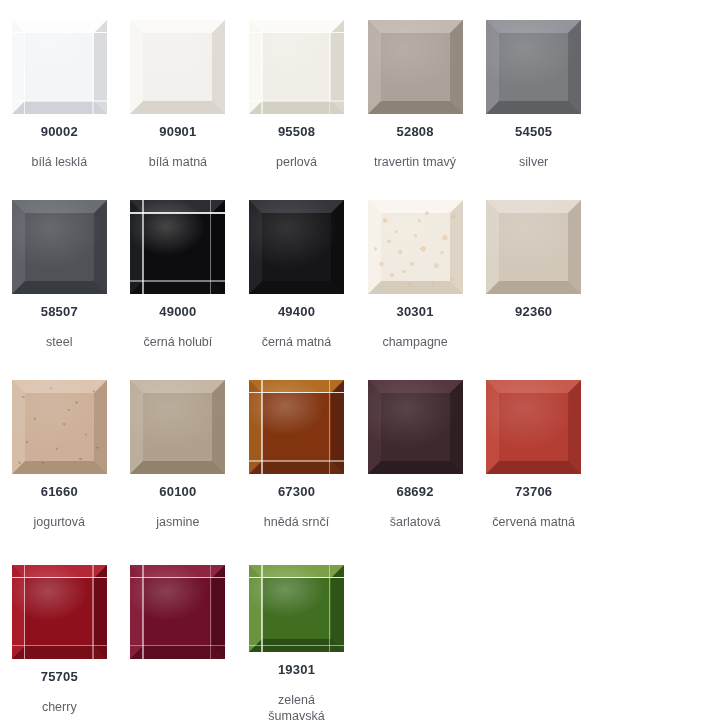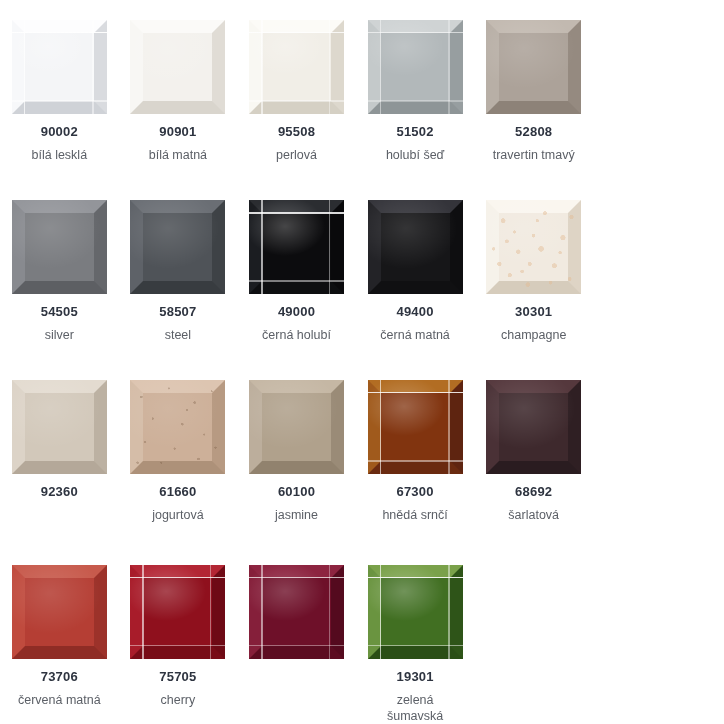--- a/index.html
+++ b/index.html
@@ -114,21 +114,21 @@
     font-size: 13px;
     font-weight: bold;
     color: #2e3440;
     letter-spacing: 0.2px;
   }
   .name {
     font-size: 12.5px;
     font-weight: normal;
     color: #5b5f66;
     white-space: pre-line;
-    margin-top: 6px;
+    margin-top: 13px;
   }
 </style>
 </head>
 <body>
 
 <div id="catalog">
     <div class="swatch-cell">
       <div class="tile-wrap">
         <div class="tile glossy" style="--base: #e9eaec; --face: #f4f5f7; --b-top: #fdfdfe; --b-right: #d9dbdf; --b-bottom: #cfd2d7; --b-left: #f7f8fa; --hl: 0.95; --sp: rgba(0,0,0,0);">
           <div class="bevel"></div>
@@ -159,32 +159,20 @@
           <div class="gloss"></div>
         </div>
       </div>
       <div class="label">
         <div class="code">95508</div>
         <div class="name">perlová</div>
       </div>
     </div>
     <div class="swatch-cell">
       <div class="tile-wrap">
-        <div class="tile glossy" style="--base: #acb2b4; --face: #b2b8ba; --b-top: #cfd3d4; --b-right: #979ea0; --b-bottom: #8e9597; --b-left: #c4c9ca; --hl: 0.6; --sp: rgba(0,0,0,0);">
-          <div class="bevel"></div>
-          <div class="gloss"></div>
-        </div>
-      </div>
-      <div class="label">
-        <div class="code">51502</div>
-        <div class="name">holubí šeď</div>
-      </div>
-    </div>
-    <div class="swatch-cell">
-      <div class="tile-wrap">
         <div class="tile matte" style="--base: #a79d93; --face: #aca299; --b-top: #c2b9b0; --b-right: #958a80; --b-bottom: #8d8278; --b-left: #b8afa6; --hl: 0.3; --sp: rgba(90,78,66,0.30);">
           <div class="bevel"></div>
           <div class="gloss"></div>
         </div>
       </div>
       <div class="label">
         <div class="code">52808</div>
         <div class="name">travertin tmavý</div>
       </div>
     </div>

